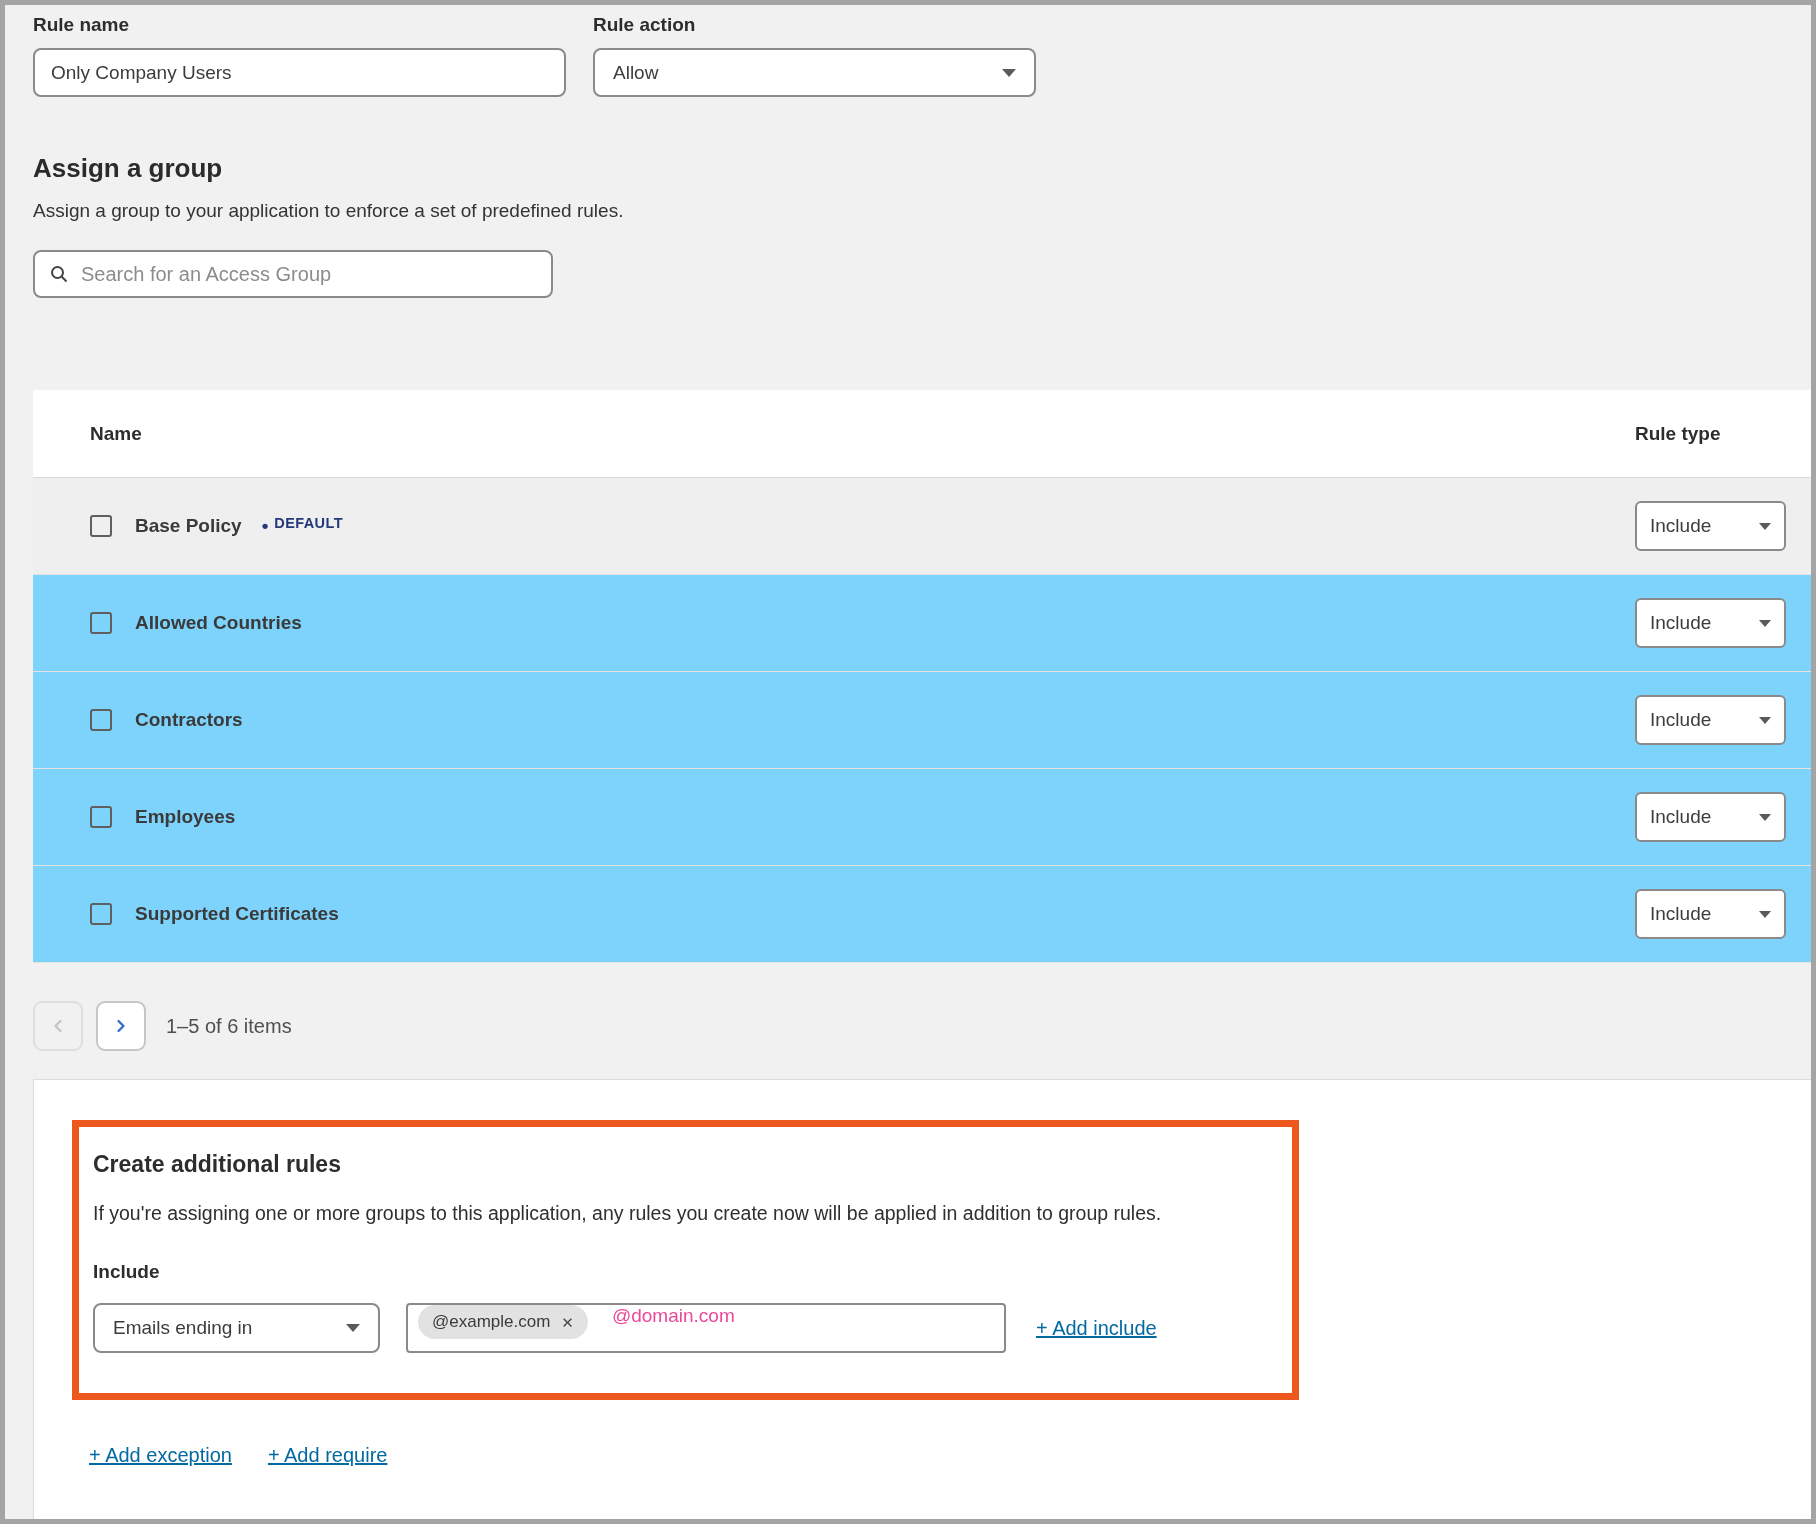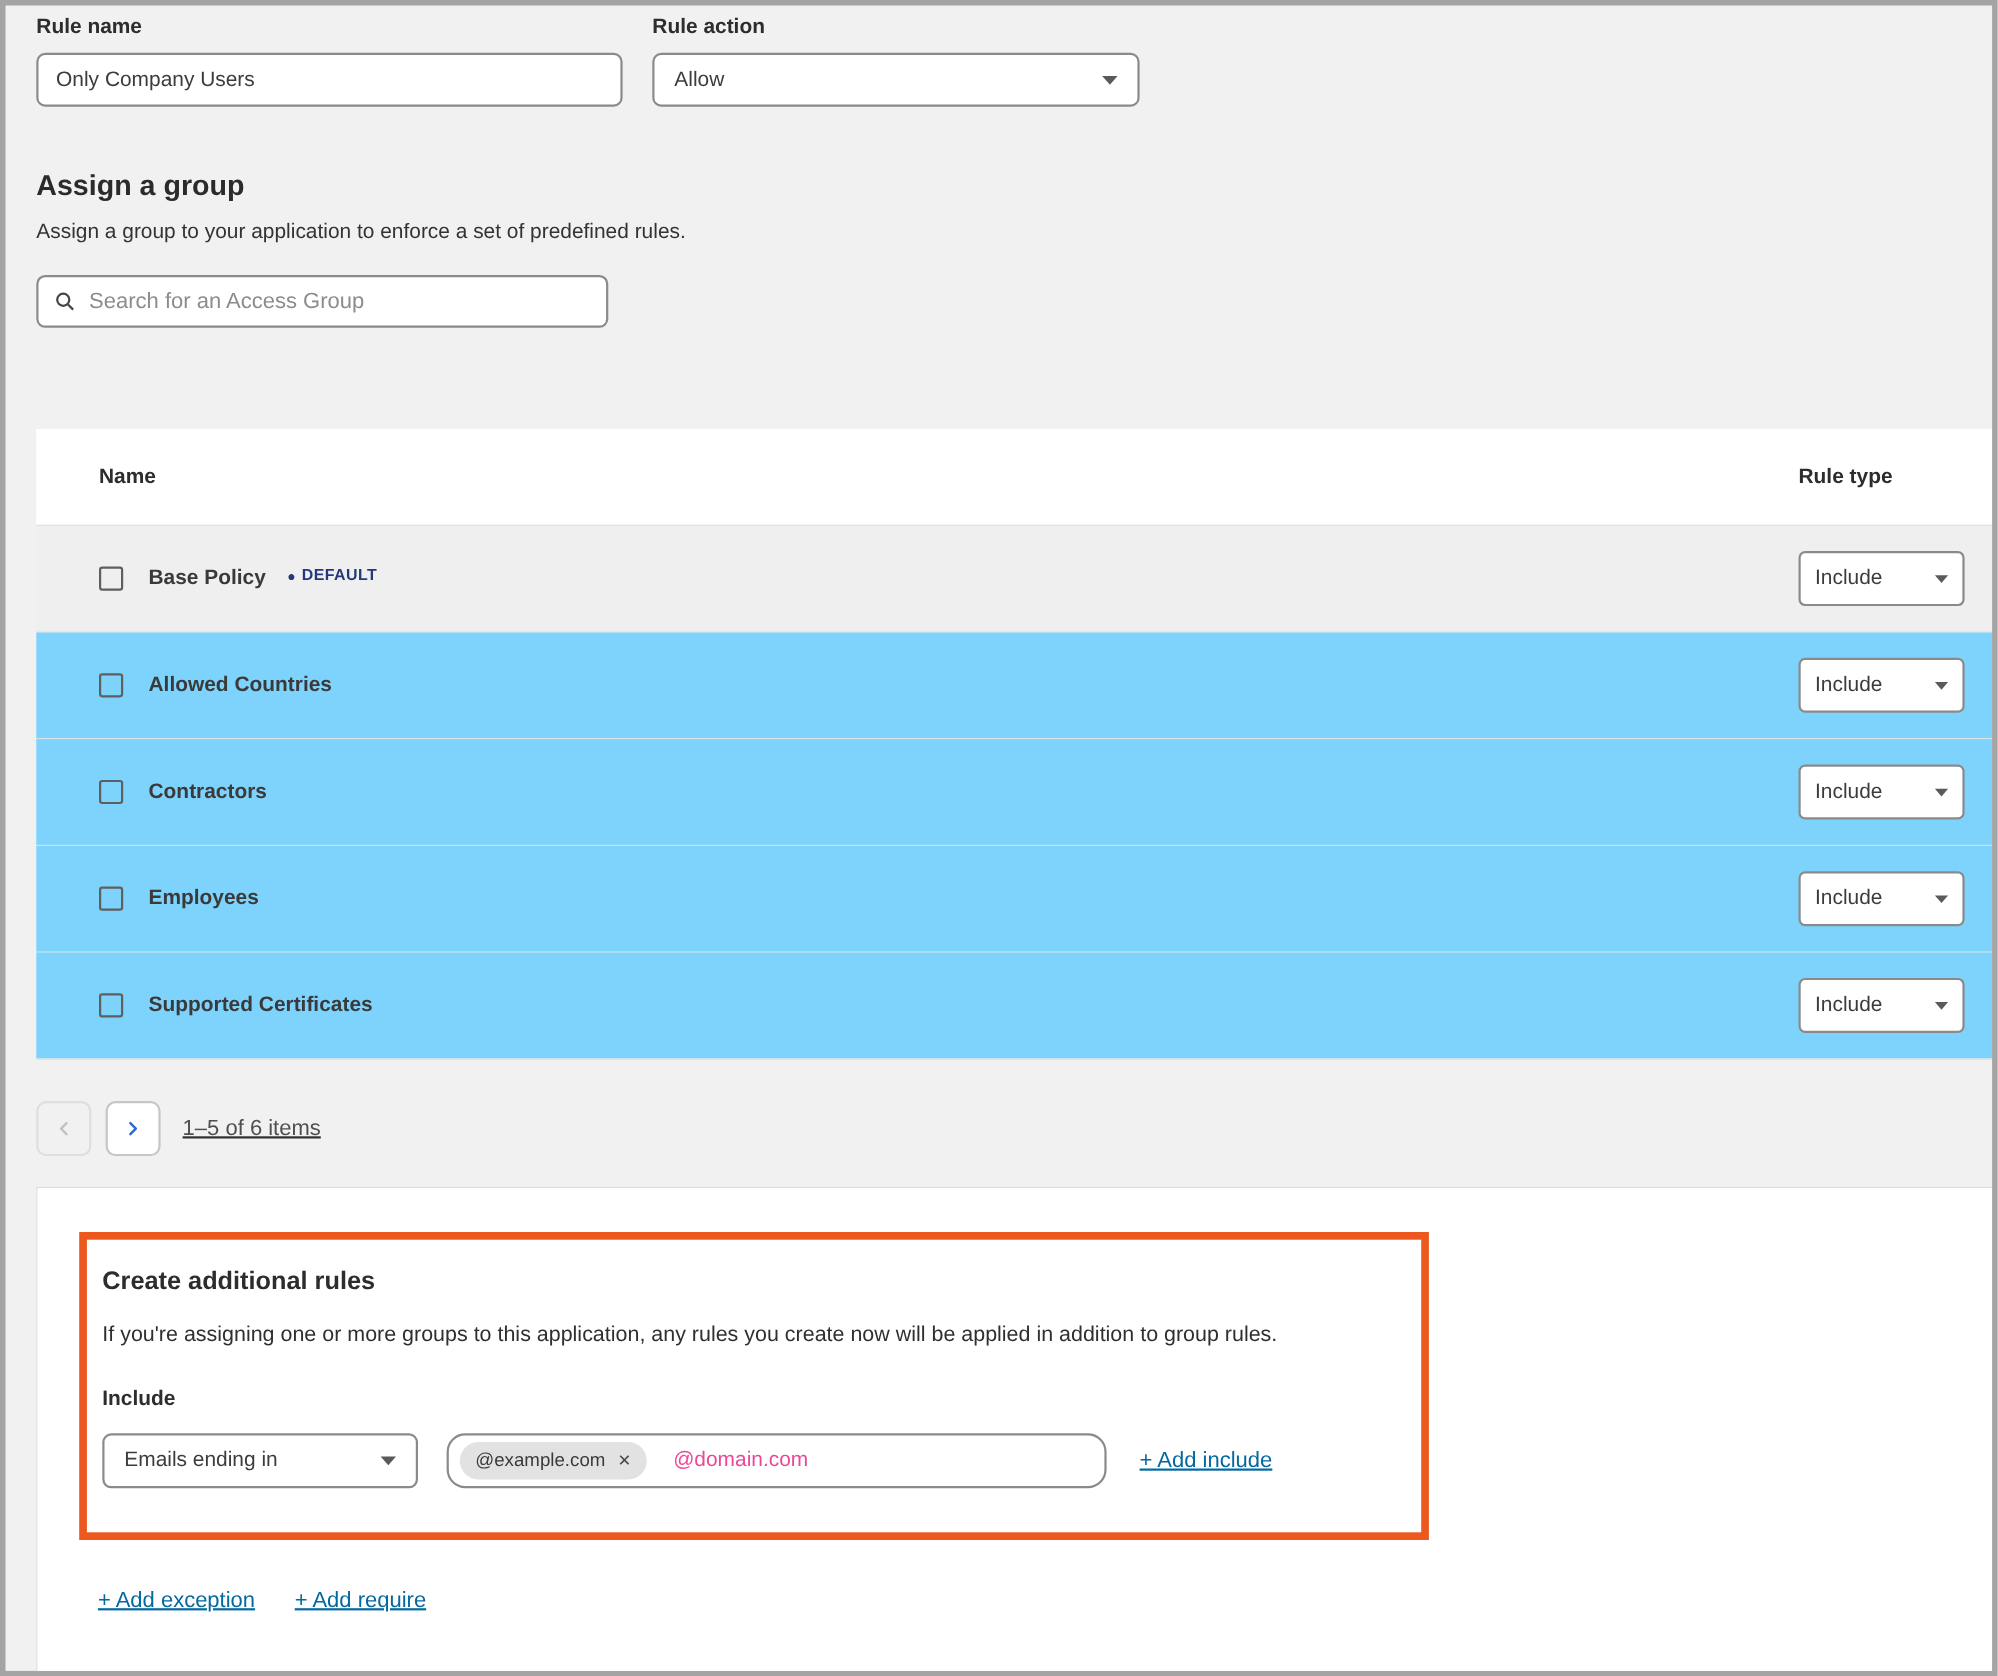--- a/index.html
+++ b/index.html
@@ -63,21 +63,21 @@
   }
   .row-name { font-size: 19px; font-weight: bold; color: #3a3a3a; margin-left: 23px; }
   .badge { display: inline-flex; align-items: flex-start; margin-left: 20px; color: #24397a; }
   .badge .dot { font-size: 19px; font-weight: bold; }
   .badge .dot::before { content: "•"; }
   .badge-text { font-size: 14.5px; font-weight: bold; letter-spacing: 0.4px; margin-left: 6px; }
   .dropdown.small { width: 151px; height: 50px; border-radius: 6px; padding: 0 13px; }
   .dropdown.small .caret { border-left-width: 6px; border-right-width: 6px; border-top-width: 7px; }
 
   
-  .pagination { margin-top: 38px; display: flex; align-items: center; text-decoration: underline; }
+  .pagination { margin-top: 38px; display: flex; align-items: center; }
   .pg-btn {
     width: 50px; height: 50px; border-radius: 9px; display: flex;
     align-items: center; justify-content: center; cursor: pointer; background: transparent;
   }
   .pg-btn.prev { border: 2px solid #dedede; }
   .pg-btn.next { border: 2px solid #c6c6c6; background: #fff; margin-left: 13px; }
   .pg-label { margin-left: 20px; font-size: 20px; color: #4f4f4f; }
 
   
   .card {
@@ -89,22 +89,22 @@
     width: 1227px; height: 280px; border: 7px solid #ec581d;
     padding: 24px 30px 0 14px; background: #fff;
   }
   .hb-h { font-size: 23px; font-weight: bold; color: #2d2d2d; }
   .hb-p { margin-top: 24px; font-size: 19.5px; color: #2f2f2f; }
   .hb-include { margin-top: 36px; font-size: 19px; font-weight: bold; color: #2d2d2d; }
   .controls { margin-top: 20px; display: flex; align-items: center; }
   .dropdown.cond { width: 287px; height: 50px; }
   .email-box {
     margin-left: 26px; width: 600px; height: 50px; background: #fff;
-    border: 2px solid #8a8a8a; border-radius: 17px;
-    display: flex; align-items: center; padding: 0 10px;
+    border: 2px solid #8a8a8a; border-radius: 4px;
+    display: flex; align-items: flex-start; padding: 0 10px;
   }
   .chip {
     background: #e2e2e2; border-radius: 999px; height: 34px;
     display: inline-flex; align-items: center; padding: 0 14px; gap: 11px;
   }
   .chip-text { font-size: 17px; color: #3a3a3a; }
   .chip-x { font-size: 15px; color: #4a4a4a; cursor: pointer; line-height: 1; }
   .email-ph { margin-left: 24px; font-size: 19px; color: #ec4899; }
   a.link { color: #0369a1; font-size: 20px; text-decoration: underline; cursor: pointer; }
   .add-include { margin-left: 30px; }

